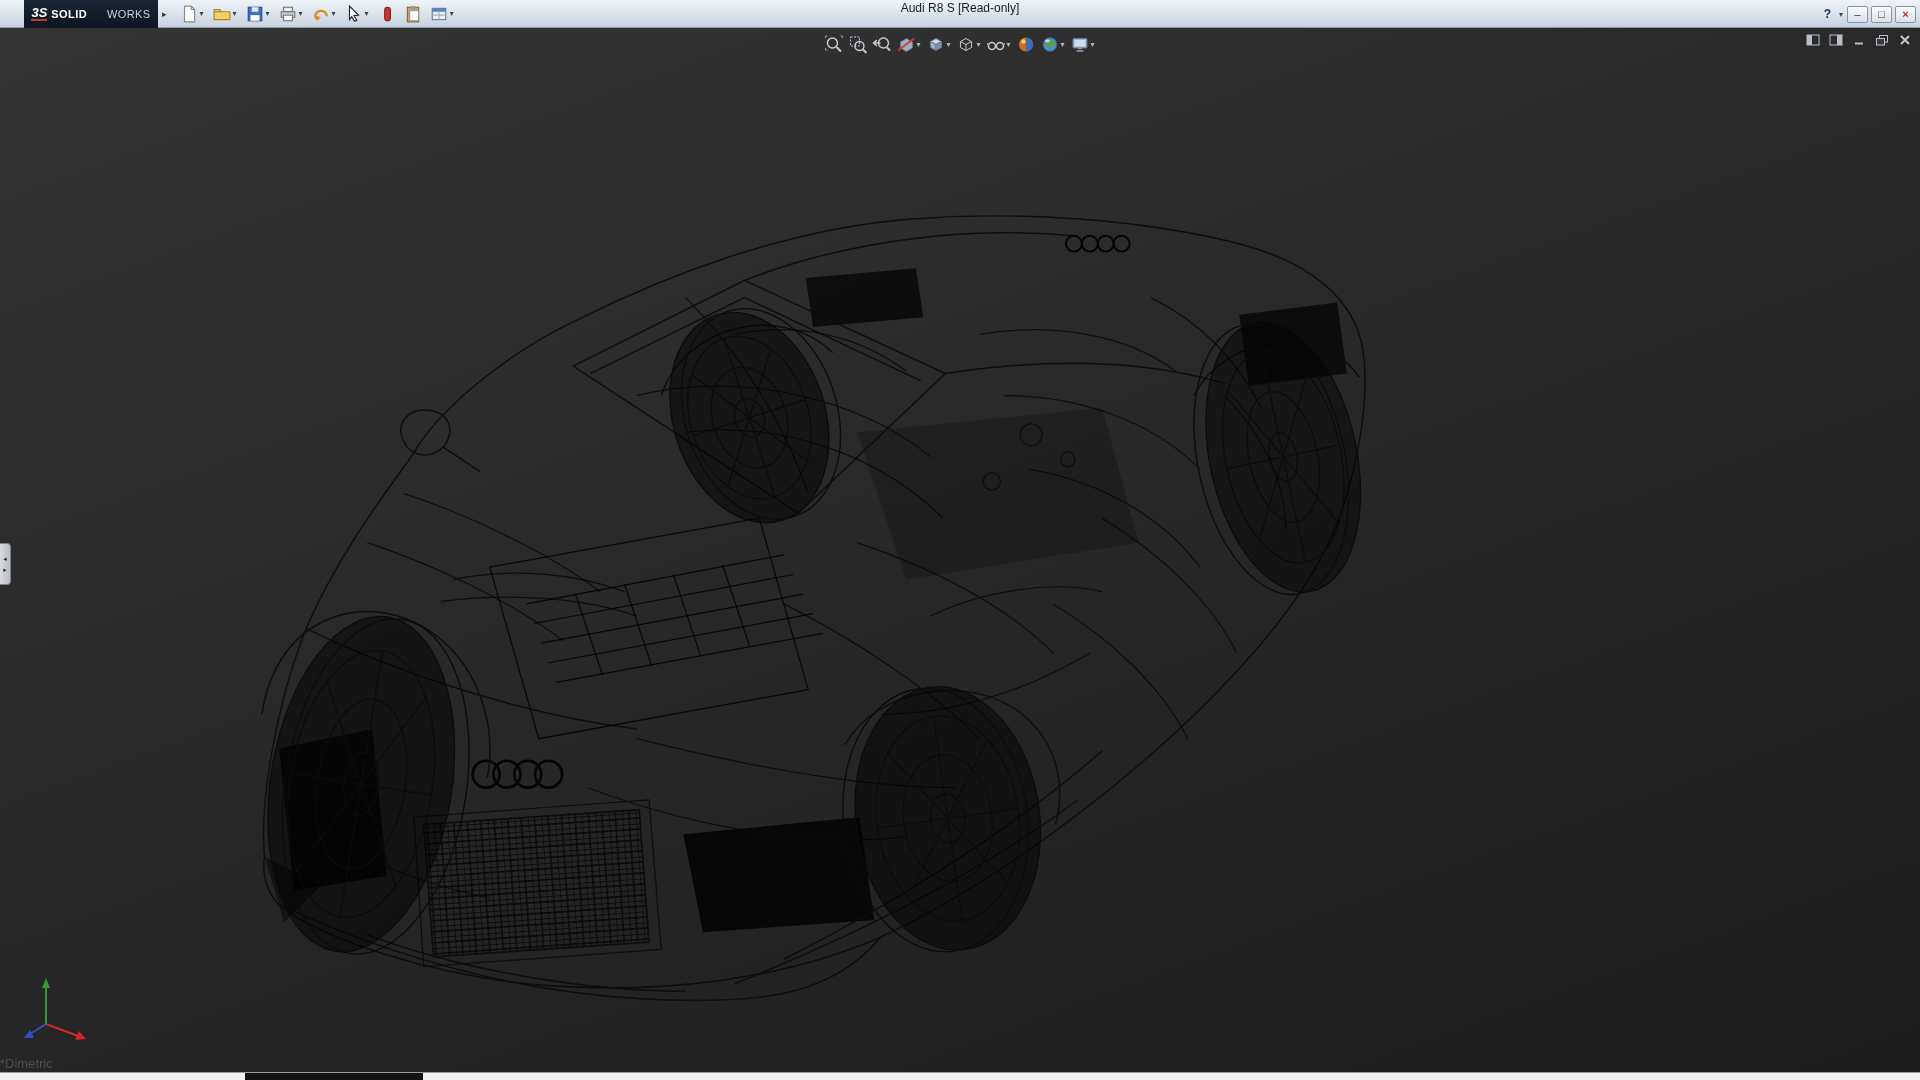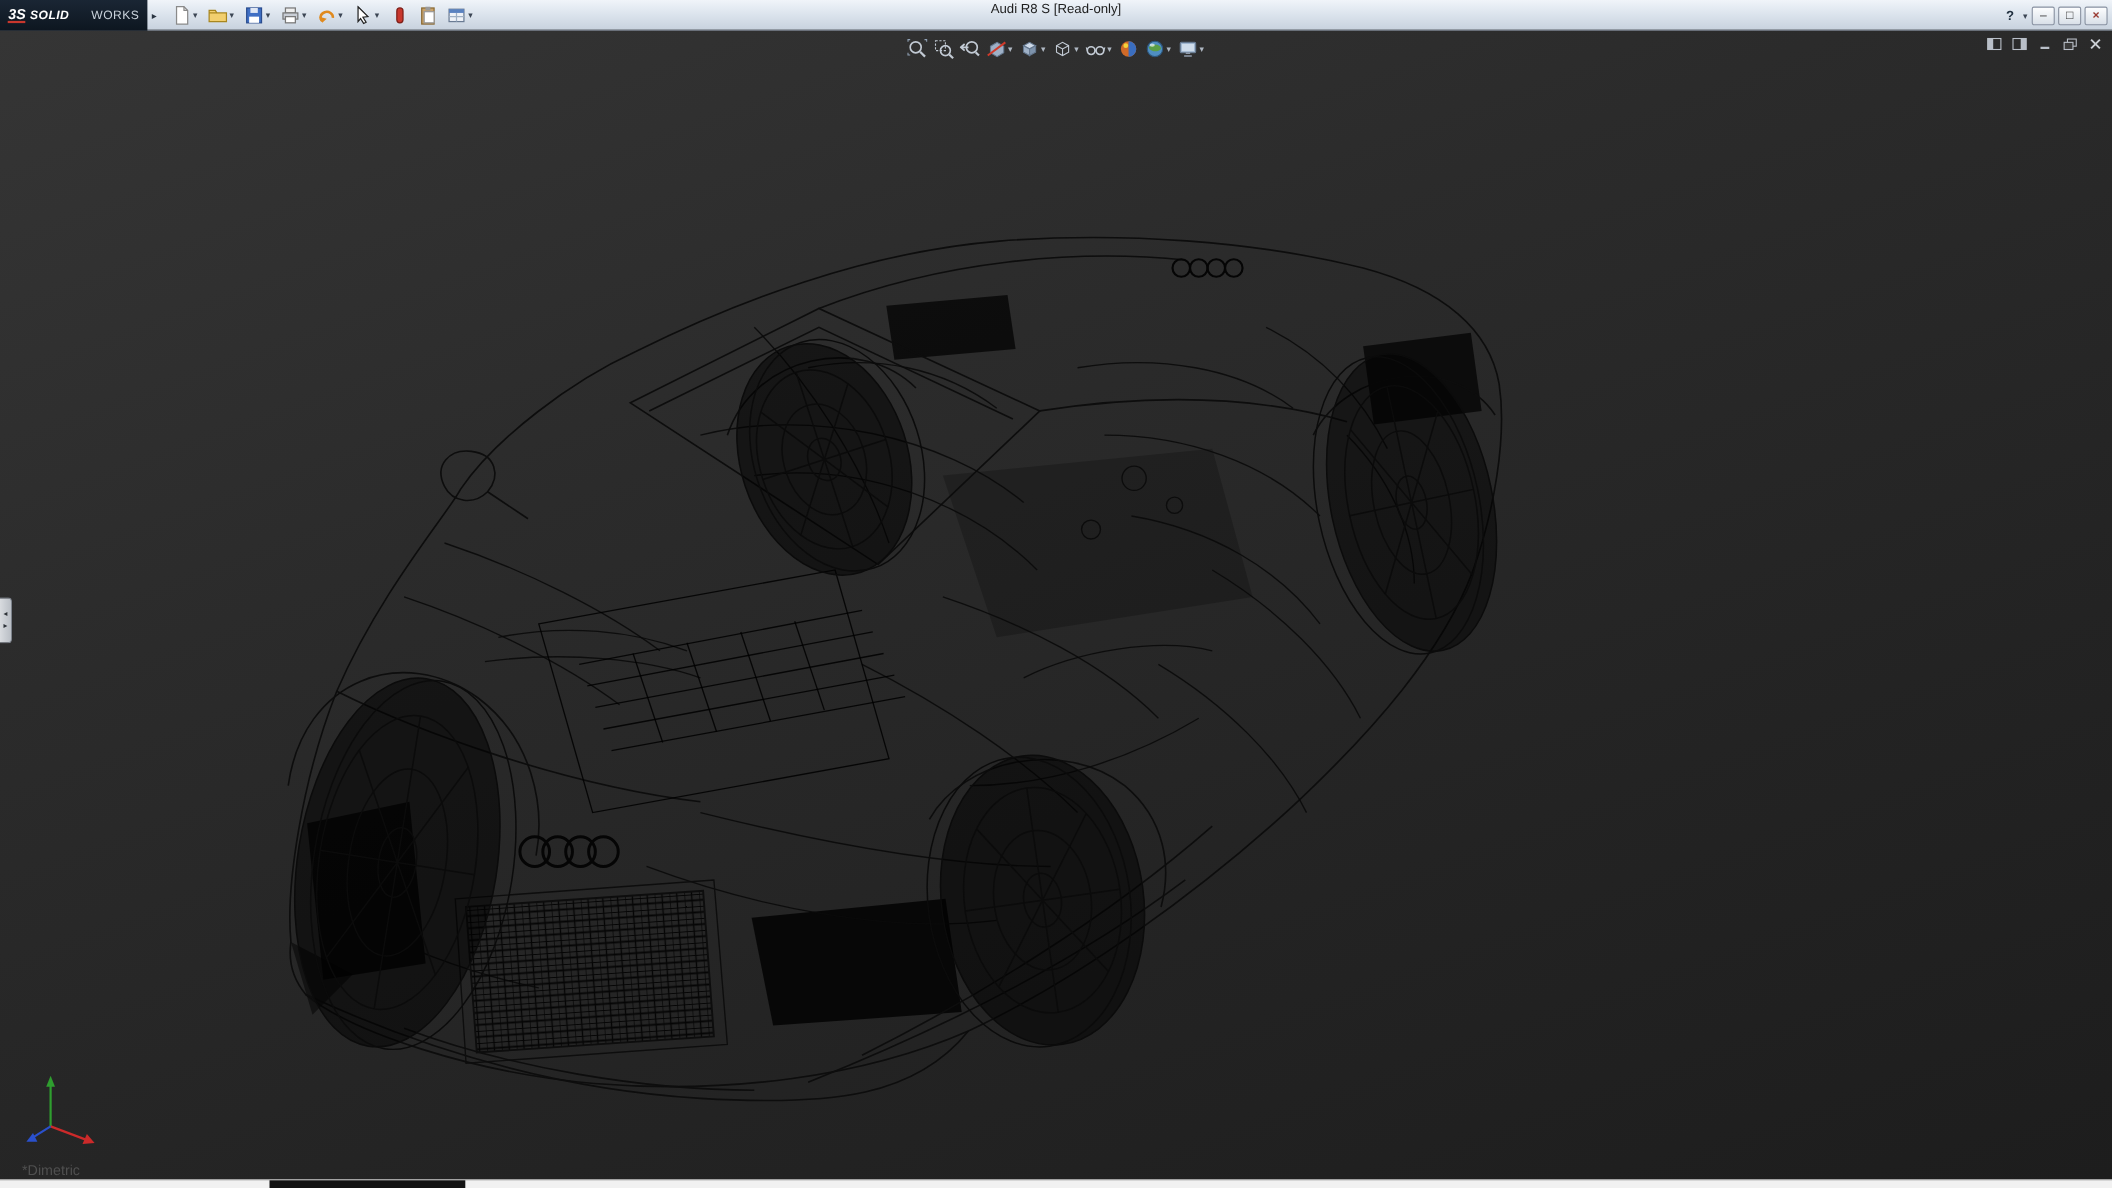--- a/index.html
+++ b/index.html
@@ -4,30 +4,30 @@
 <style>
   * { margin:0; padding:0; box-sizing:border-box; }
   html,body { width:1920px; height:1080px; overflow:hidden;
     font-family:"Liberation Sans", sans-serif; background:#1c1c1c; }
 
   
   .titlebar{
     position:absolute; top:0; left:0; right:0; height:28px;
     background:linear-gradient(180deg,#f0f4f9 0%,#dde5ee 45%,#c8d2de 100%);
     border-bottom:1px solid #8f9aa8;
-    display:flex; align-items:center;
+    display:flex; align-items:center;padding-left:24px;
   }
   .logo{
     width:134px; height:28px; background:linear-gradient(180deg,#1a2634,#0d1620);
     display:flex; align-items:center; justify-content:center; gap:4px; flex:0 0 auto;
   }
   .logo .glyph{ color:#fff; font-style:italic; font-weight:bold; font-size:13px;
     border-bottom:2px solid #c8372d; line-height:12px; }
   .logo .bname{ font-size:11px; letter-spacing:0.4px; }
-  .logo .bname b{ color:#ffffff; font-weight:bold;font-style:italic; }
+  .logo .bname b{ color:#ffffff; font-weight:bold; }
   .logo .bname span{ color:#c9d2db; font-weight:normal;margin-left:20px; }
   .tb-expand{ font-size:9px; color:#2a3542; padding:0 4px; cursor:default; }
 
   .file-toolbar{ display:flex; align-items:center; gap:2px; padding-left:6px; }
   .tbtn{ display:flex; align-items:center; height:24px; padding:1px 2px;
     border:1px solid transparent; border-radius:2px; background:transparent; cursor:default; }
   .tbtn svg{ width:18px; height:18px; display:block; }
   .dd{ font-size:8px; color:#3c4654; padding:0 1px 0 2px; }
 
   .win-title{ position:absolute; left:0; right:0; top:0; height:16px;
@@ -65,21 +65,21 @@
 
   
   .left-tab{ position:absolute; left:0; top:515px; width:11px; height:42px;
     background:linear-gradient(90deg,#d8dbdf,#b9bec5); border:1px solid #7d838c; border-left:none;
     border-radius:0 4px 4px 0; display:flex; flex-direction:column;
     align-items:center; justify-content:center; gap:4px; }
   .left-tab span{ font-size:7px; color:#2d3238; line-height:7px; }
 
   
   .triad{ position:absolute; left:22px; bottom:28px; width:72px; height:72px; }
-  .view-label{ position:absolute; left:20px; bottom:1px; font-size:13px; color:#4f4f4f; }
+  .view-label{ position:absolute; left:0; bottom:1px; font-size:13px; color:#4f4f4f; }
 
   
   .statusbar{ position:absolute; left:0; right:0; bottom:0; height:8px;
     background:#f1f1f1; border-top:1px solid #9a9a9a; }
   .statusbar .seg{ position:absolute; left:245px; top:0; bottom:0; width:178px; background:#131313; }
 </style>
 </head>
 <body>
 
 <div class="titlebar">

